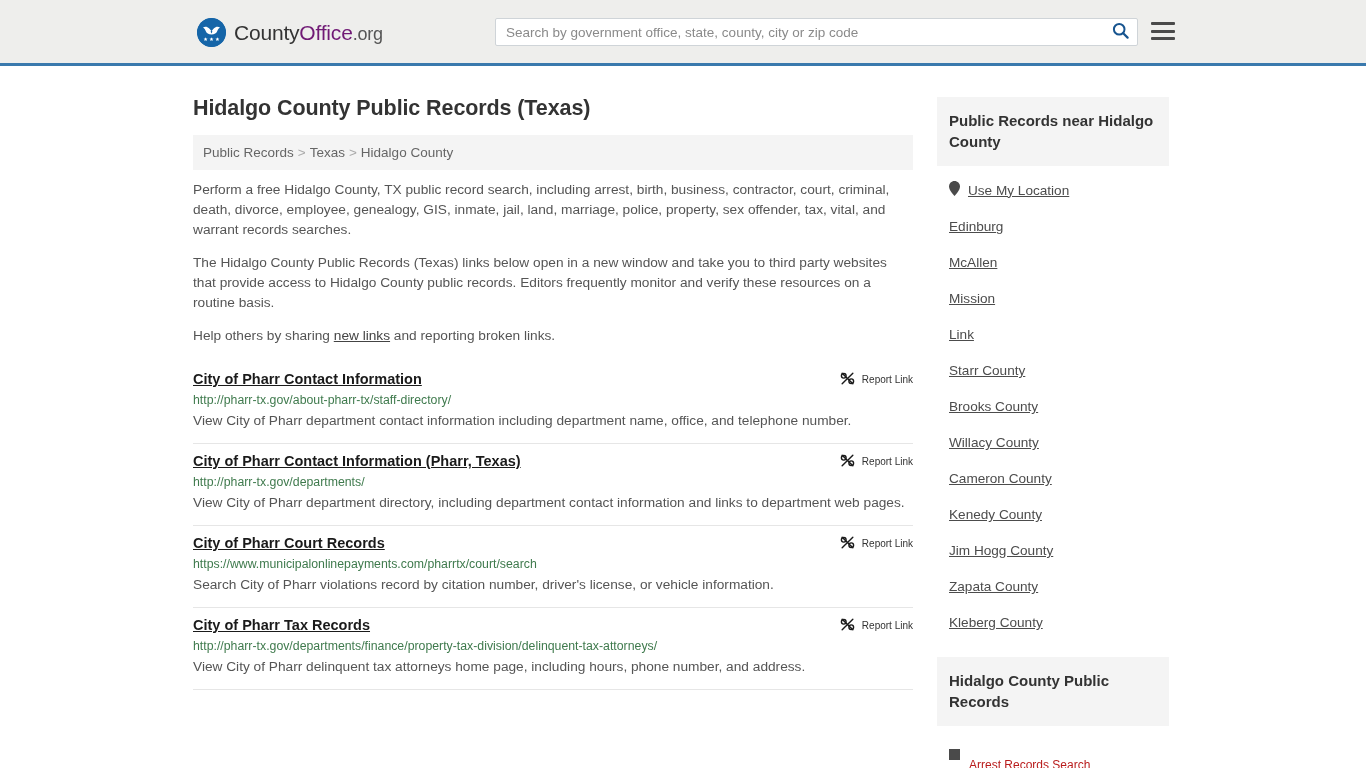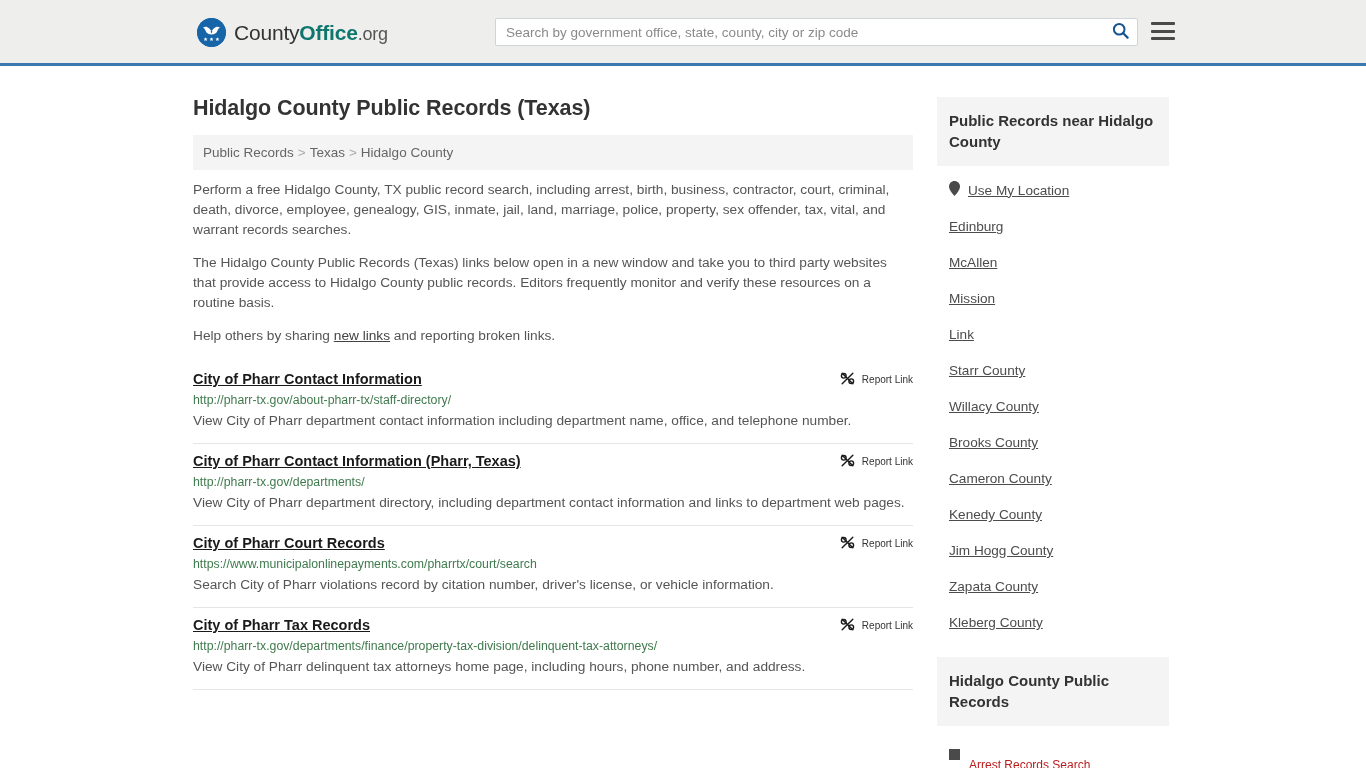--- a/index.html
+++ b/index.html
@@ -39,21 +39,21 @@
     overflow: hidden;
   }
   .brand-logo svg { display: block; }
   .brand-text {
     margin-left: 8px;
     font-size: 21px;
     letter-spacing: -0.2px;
     color: #2b2b2b;
     white-space: nowrap;
   }
-  .brand-text .b-office { color: #0f766e; font-weight: bold; }
+  .brand-text .b-office { color: #701a75; font-weight: normal; }
   .brand-text .b-county { color: #333333; }
   .brand-text .b-org { color: #555555; font-size: 18px; }
 
   .search-wrap {
     position: absolute;
     left: 495px;
     top: 18px;
     width: 643px;
     height: 28px;
     background: #ffffff;
@@ -395,24 +395,24 @@
             <div class="side-link-row">
               <a href="#" class="side-link">Mission</a>
             </div>
             <div class="side-link-row">
               <a href="#" class="side-link">Link</a>
             </div>
             <div class="side-link-row">
               <a href="#" class="side-link">Starr County</a>
             </div>
             <div class="side-link-row">
+              <a href="#" class="side-link">Brooks County</a>
+            </div>
+            <div class="side-link-row">
               <a href="#" class="side-link">Willacy County</a>
-            </div>
-            <div class="side-link-row">
-              <a href="#" class="side-link">Brooks County</a>
             </div>
             <div class="side-link-row">
               <a href="#" class="side-link">Cameron County</a>
             </div>
             <div class="side-link-row">
               <a href="#" class="side-link">Kenedy County</a>
             </div>
             <div class="side-link-row">
               <a href="#" class="side-link">Jim Hogg County</a>
             </div>

